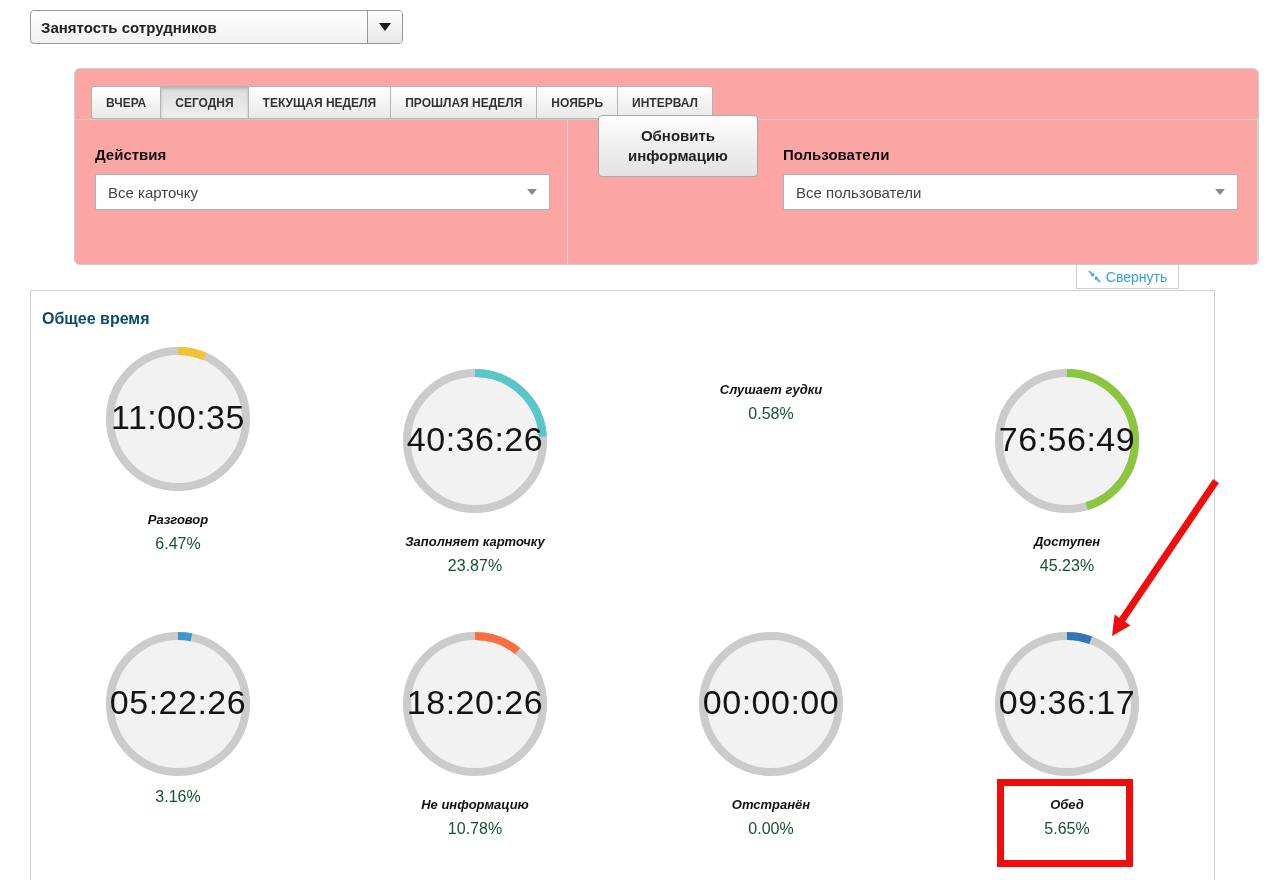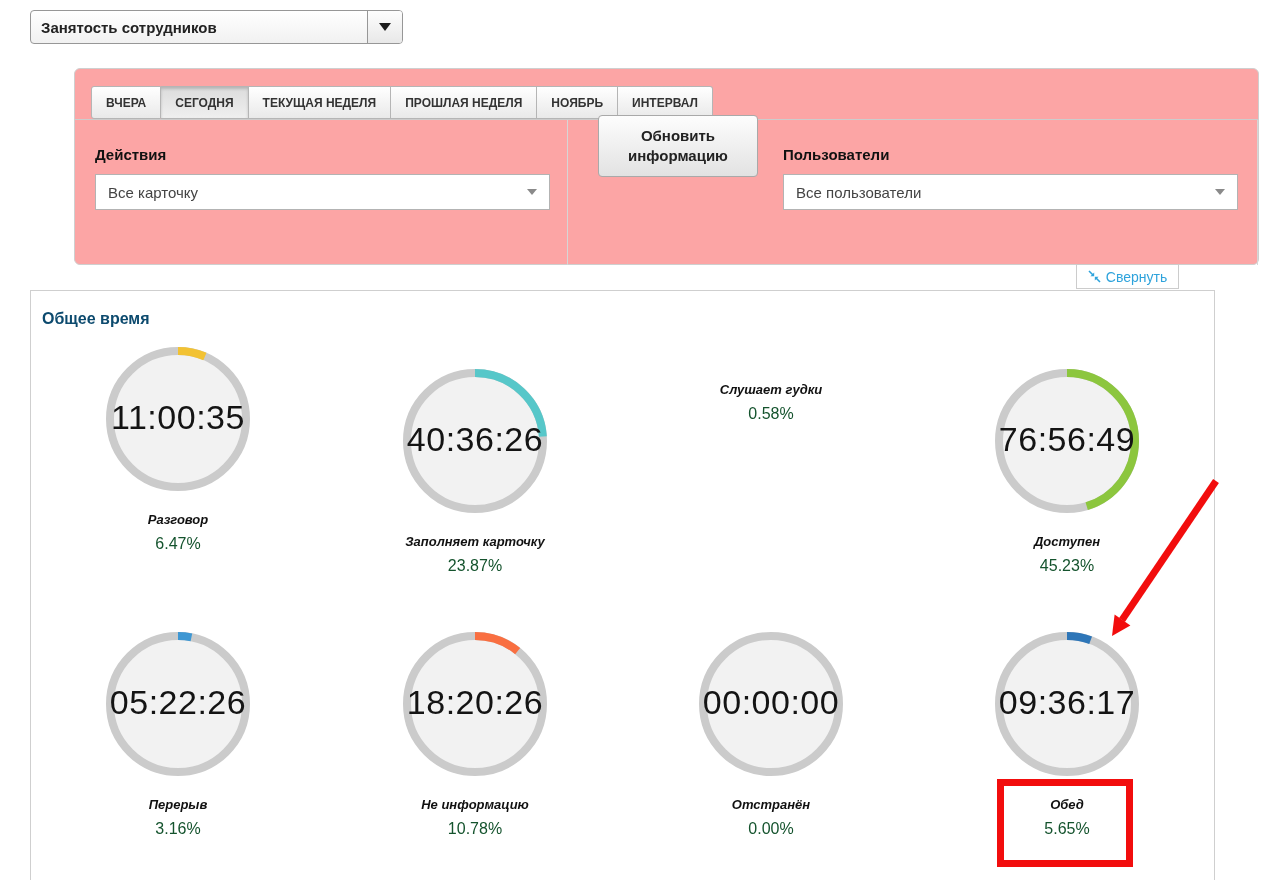--- a/index.html
+++ b/index.html
@@ -172,21 +172,20 @@
         <div class="g-pct">45.23%</div>
       </div>
       <div class="gauge" style="left: 30px; top: 628px;">
         <div class="g-circle">
           <svg width="152" height="152" viewBox="0 0 152 152">
             <circle cx="76" cy="76" r="68" fill="#f2f2f2" stroke="#cbcbcb" stroke-width="8"></circle>
             <circle cx="76" cy="76" r="68" fill="none" stroke="#3e97d3" stroke-width="8" stroke-dasharray="13.50 427.26" transform="rotate(-90 76 76)"></circle>
           </svg>
           <div class="g-time">05:22:26</div>
         </div>
-        <div class="g-label">Перерыв</div>
         <div class="g-pct">3.16%</div>
       </div>
       <div class="gauge" style="left: 327px; top: 628px;">
         <div class="g-circle">
           <svg width="152" height="152" viewBox="0 0 152 152">
             <circle cx="76" cy="76" r="68" fill="#f2f2f2" stroke="#cbcbcb" stroke-width="8"></circle>
             <circle cx="76" cy="76" r="68" fill="none" stroke="#f96f41" stroke-width="8" stroke-dasharray="46.06 427.26" transform="rotate(-90 76 76)"></circle>
           </svg>
           <div class="g-time">18:20:26</div>
         </div>

